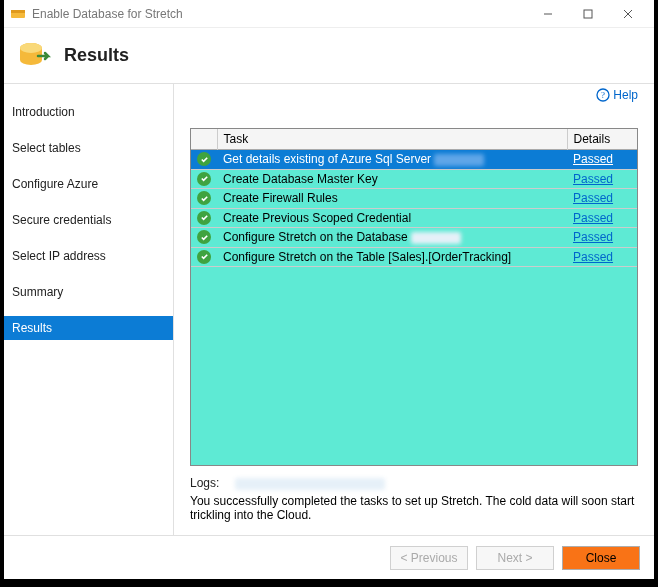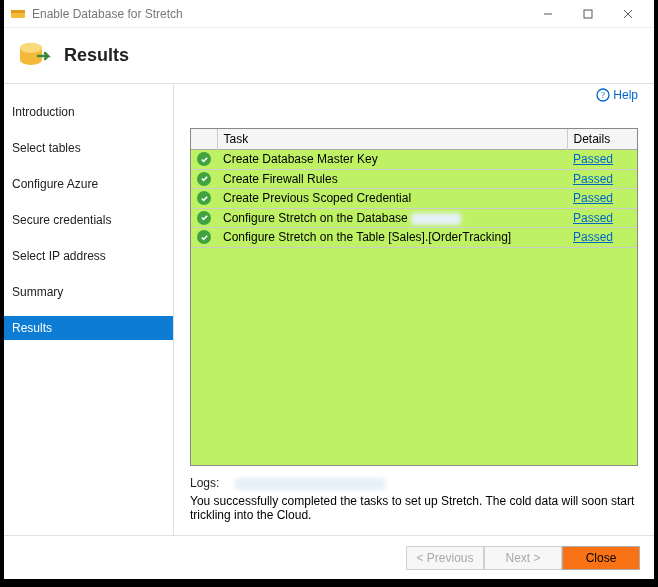--- a/index.html
+++ b/index.html
@@ -94,21 +94,21 @@
     color: #0066cc;
     font-size: 12px;
     cursor: pointer;
   }
   .help svg { margin-right: 3px; }
   .table-wrap {
     margin-top: 34px;
     border: 1px solid #888;
     height: 338px;
     overflow: hidden;
-    background: #bef264;
+    background: #5eead4;
   }
   table {
     width: 100%;
     border-collapse: collapse;
     font-size: 12px;
   }
   thead tr {
     background: #f5f5f5;
     border-bottom: 1px solid #aaa;
   }
@@ -154,20 +154,21 @@
   .logs-label { display: inline-block; margin-right: 12px; }
   .msg { margin-top: 4px; font-size: 12px; }
   .msg2 { margin-top: 12px; font-size: 12px; }
   .footer {
     border-top: 1px solid #e0e0e0;
     height: 44px;
     display: flex;
     align-items: center;
     justify-content: flex-end;
     padding: 0 14px;
+    gap: 8px;
   }
   .btn {
     min-width: 78px;
     height: 24px;
     border: 1px solid #adadad;
     background: #f97316;
     font-size: 12px;
     display: inline-flex;
     align-items: center;
     justify-content: center;
@@ -245,20 +246,29 @@
       <div class="table-wrap">
         <table>
           <thead>
             <tr>
               <th></th>
               <th>Task</th>
               <th>Details</th>
             </tr>
           </thead>
           <tbody id="results-body">
+              <tr class="selected">
+                <td class="iconcell"><span class="checkball">
+                    <svg viewBox="0 0 10 10">
+                      <polyline points="2,5 4,7 8,3" fill="none" stroke="#fff" stroke-width="1.8"></polyline>
+                    </svg>
+                  </span></td>
+                <td>Get details existing of Azure Sql Server <span class="redact" style="width: 50px;"></span></td>
+                <td class="detailcell"><a href="#">Passed</a></td>
+              </tr>
               <tr>
                 <td class="iconcell"><span class="checkball">
                     <svg viewBox="0 0 10 10">
                       <polyline points="2,5 4,7 8,3" fill="none" stroke="#fff" stroke-width="1.8"></polyline>
                     </svg>
                   </span></td>
                 <td>Create Database Master Key </td>
                 <td class="detailcell"><a href="#">Passed</a></td>
               </tr>
               <tr>

